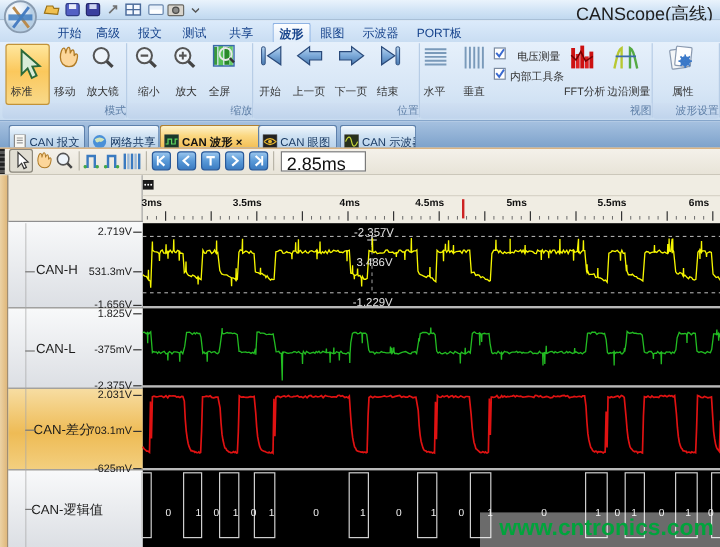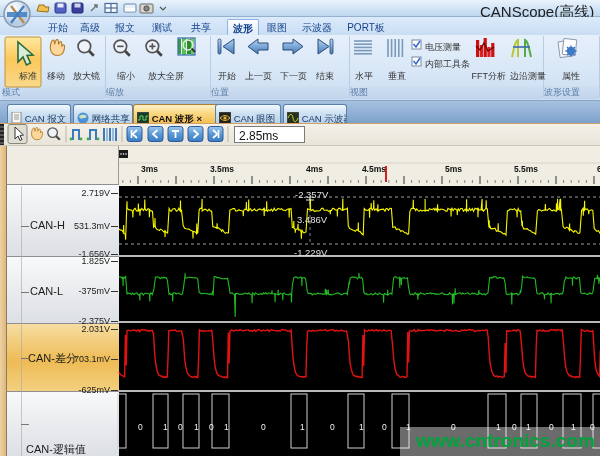--- a/index.html
+++ b/index.html
@@ -6,42 +6,42 @@
 
 #titlebar{left:0;top:0;width:600px;height:17px;background:linear-gradient(#eaf3fc,#d3e5f6 50%,#c0d8ef);border-bottom:1px solid #96b1cd}
 #title{left:480px;top:3px;font-size:15px;color:#1e1e1e;letter-spacing:0}
 
 #menurow{left:0;top:17px;width:600px;height:18px;background:linear-gradient(#dcebfb,#c9ddf2)}
 .mtab{position:absolute;top:19px;height:16px;font-size:10px;color:#15428b;text-align:center}
 .mtab.sel{background:linear-gradient(#fdfeff,#eaf2fb 60%,#dfecf9);border:1px solid #8db2e3;border-bottom:none;border-radius:2px 2px 0 0;color:#15428b;font-weight:bold}
 
 #ribbon{left:0;top:35px;width:600px;height:66px;background:linear-gradient(#e6f0fb,#d7e6f6 60%,#c9dcf0);border-bottom:1px solid #86a6cb}
 .grp{position:absolute;top:1px;height:62px;border-right:1px solid #b7cde6}
-.grplbl{position:absolute;top:50px;width:100%;height:13px;text-align:left;font-size:9px;color:#5e7fa7;background:linear-gradient(#cfdff2,#c0d4ec);border-radius:0 0 3px 3px}
-.rlab{position:absolute;font-size:9px;color:#333;text-align:right}
+.grplbl{position:absolute;top:50px;width:100%;height:13px;text-align:right;font-size:9px;color:#5e7fa7;background:linear-gradient(#cfdff2,#c0d4ec);border-radius:0 0 3px 3px}
+.rlab{position:absolute;font-size:9px;color:#333;text-align:left}
 
 #doctabs{left:0;top:101px;width:600px;height:22px;background:linear-gradient(#a6c1e0,#7da2cb)}
 .dtab{position:absolute;top:104px;height:19px;border:1px solid #5d80ab;border-bottom:none;border-radius:3px 3px 0 0;background:linear-gradient(#f2f8fd,#cfe2f3 45%,#b9d2ea);font-size:9.5px;color:#16365f;padding:7px 2px 0 3px;white-space:nowrap;overflow:hidden}
 .dtab.act{background:linear-gradient(#fdf2cb,#fbd882 45%,#f3bf56);border-color:#b08030;color:#111;font-weight:bold}
 
 #mtb{left:0;top:123px;width:600px;height:23px;background:linear-gradient(#f4f1ea,#e8e4d8);border-top:1px solid #d1a265;border-bottom:1px solid #cbc7ba}
-#tbox{left:234px;top:126px;width:71px;height:17px;background:#fff;border:1px solid #7a7a7a;font-size:12px;color:#111;padding:2px 0 0 4px}
+#tbox{left:234px;top:126px;width:71px;height:17px;background:#fff;border:1px solid #7a7a7a;font-size:15px;color:#111;padding:2px 0 0 4px}
 
 #content{left:0;top:146px;width:600px;height:310px;background:#efece3}
 #tanstrip{left:0;top:146px;width:7px;height:310px;background:linear-gradient(90deg,#ecd2a4,#dfb77a);border-right:1px solid #8d7b5e}
 #panel{left:7px;top:184px;width:112px;height:272px}
 .sec{position:absolute;left:0;width:112px;border-top:1px solid #8f8f8f;background:linear-gradient(#f8f9fa,#dcdfe4)}
 .sec.orange{background:linear-gradient(#f7dda2,#eebb55 55%,#f3cf7f)}
 .chname{position:absolute;font-size:11px;color:#1c1c1c}
 .vlab{position:absolute;font-size:9px;color:#1c1c1c;text-align:right;width:60px}
 .vtick{position:absolute;width:7px;height:1px;background:#333}
 .treetick{position:absolute;width:8px;height:1px;background:#777}
 
 #ruler{left:119px;top:146px;width:481px;height:40px;background:#f0ede3}
-.rl{position:absolute;top:18px;width:40px;text-align:right;font-size:8.5px;font-weight:bold;color:#111}
+.rl{position:absolute;top:18px;width:40px;text-align:left;font-size:8.5px;font-weight:bold;color:#111}
 
 #plot{left:119px;top:186px;width:481px;height:270px;background:#000}
 .secline{position:absolute;left:0px;width:600px;height:2px;background:#b9b9b9}
 .ann{position:absolute;font-size:9.5px;color:#e0e0e0}
 .dig{font-size:8.5px;fill:#f2f2f2;font-family:"Liberation Sans",sans-serif}
 #wm{position:absolute;left:416px;top:430px;font-size:19px;font-weight:bold;color:#00a43c;letter-spacing:-0.3px;letter-spacing:0px}
 </style></head><body>
 <div id="titlebar" class="abs"></div>
 <div id="title" class="abs">CANScope(高线)</div>
 <svg class="abs" style="left:3px;top:0px;z-index:9" width="30" height="30">
@@ -197,31 +197,31 @@
         <line x1="13" y1="13" x2="12.986621722571224" y2="7.40001598022878"></line>
         <line x1="13" y1="13" x2="16.948746082447165" y2="9.029180893523586"></line>
       </g>
     </g>
   </svg>
 <div class="rlab abs" style="left:9px;top:70px;width:28px">标准</div>
 <div class="rlab abs" style="left:45px;top:70px;width:20px">移动</div>
 <div class="rlab abs" style="left:72px;top:70px;width:28px">放大镜</div>
 <div class="rlab abs" style="left:115px;top:70px;width:20px">缩小</div>
 <div class="rlab abs" style="left:146px;top:70px;width:20px">放大</div>
-<div class="rlab abs" style="left:164px;top:70px;width:20px">全屏</div>
+<div class="rlab abs" style="left:174px;top:70px;width:20px">全屏</div>
 <div class="rlab abs" style="left:216px;top:70px;width:20px">开始</div>
 <div class="rlab abs" style="left:244px;top:70px;width:28px">上一页</div>
 <div class="rlab abs" style="left:279px;top:70px;width:28px">下一页</div>
 <div class="rlab abs" style="left:314px;top:70px;width:20px">结束</div>
 <div class="rlab abs" style="left:353px;top:70px;width:20px">水平</div>
 <div class="rlab abs" style="left:386px;top:70px;width:20px">垂直</div>
 <div class="rlab abs" style="left:470px;top:70px;width:36px">FFT分析</div>
 <div class="rlab abs" style="left:506px;top:70px;width:40px">边沿测量</div>
 <div class="rlab abs" style="left:560px;top:70px;width:20px">属性</div>
-<div class="rlab abs" style="left:425px;top:41px;width:48px;text-align:left">电压测量</div>
+<div class="rlab abs" style="left:425px;top:41px;width:48px;text-align:center">电压测量</div>
 <div class="rlab abs" style="left:425px;top:58px;width:60px;text-align:left">内部工具条</div>
 <div id="doctabs" class="abs"></div>
 <div class="dtab" style="left:7px;width:64px"><svg width="11" height="11" style="vertical-align:-1px">
       <rect x="1" y="0" width="9" height="11" fill="#f8f8f4" stroke="#888"></rect>
       <line x1="3" y1="3" x2="8" y2="3" stroke="#999"></line>
       <line x1="3" y1="5" x2="8" y2="5" stroke="#999"></line>
       <line x1="3" y1="7" x2="8" y2="7" stroke="#999"></line>
     </svg> CAN 报文</div>
 <div class="dtab" style="left:73px;width:60px"><svg width="12" height="12" style="vertical-align:-2px">
       <circle cx="6" cy="6" r="5.5" fill="#4a90d8"></circle>
@@ -391,21 +391,21 @@
 <div class="sec abs" style="left:7px;top:256px;height:67px"></div>
 <div class="sec orange abs" style="left:7px;top:323px;height:68px"></div>
 <div class="sec abs" style="left:7px;top:391px;height:65px"></div>
 <div class="abs" style="left:21px;top:186px;width:1px;height:270px;background:#a8a8a8;opacity:.6"></div>
 <div class="chname abs" style="left:30px;top:219px">CAN-H</div>
 <div class="treetick abs" style="left:21px;top:226px"></div>
 <div class="chname abs" style="left:30px;top:285px">CAN-L</div>
 <div class="treetick abs" style="left:21px;top:292px"></div>
 <div class="chname abs" style="left:28px;top:351px">CAN-差分</div>
 <div class="treetick abs" style="left:21px;top:358px"></div>
-<div class="chname abs" style="left:26px;top:442px">CAN-逻辑值</div>
+<div class="chname abs" style="left:26px;top:417px">CAN-逻辑值</div>
 <div class="treetick abs" style="left:21px;top:424px"></div>
 <div class="vlab abs" style="left:50px;top:188px">2.719V</div>
 <div class="vtick abs" style="left:111px;top:193px"></div>
 <div class="vlab abs" style="left:50px;top:221px">531.3mV</div>
 <div class="vtick abs" style="left:111px;top:226px"></div>
 <div class="vlab abs" style="left:50px;top:249px">-1.656V</div>
 <div class="vtick abs" style="left:111px;top:254px"></div>
 <div class="vlab abs" style="left:50px;top:256px">1.825V</div>
 <div class="vtick abs" style="left:111px;top:261px"></div>
 <div class="vlab abs" style="left:50px;top:286px">-375mV</div>

